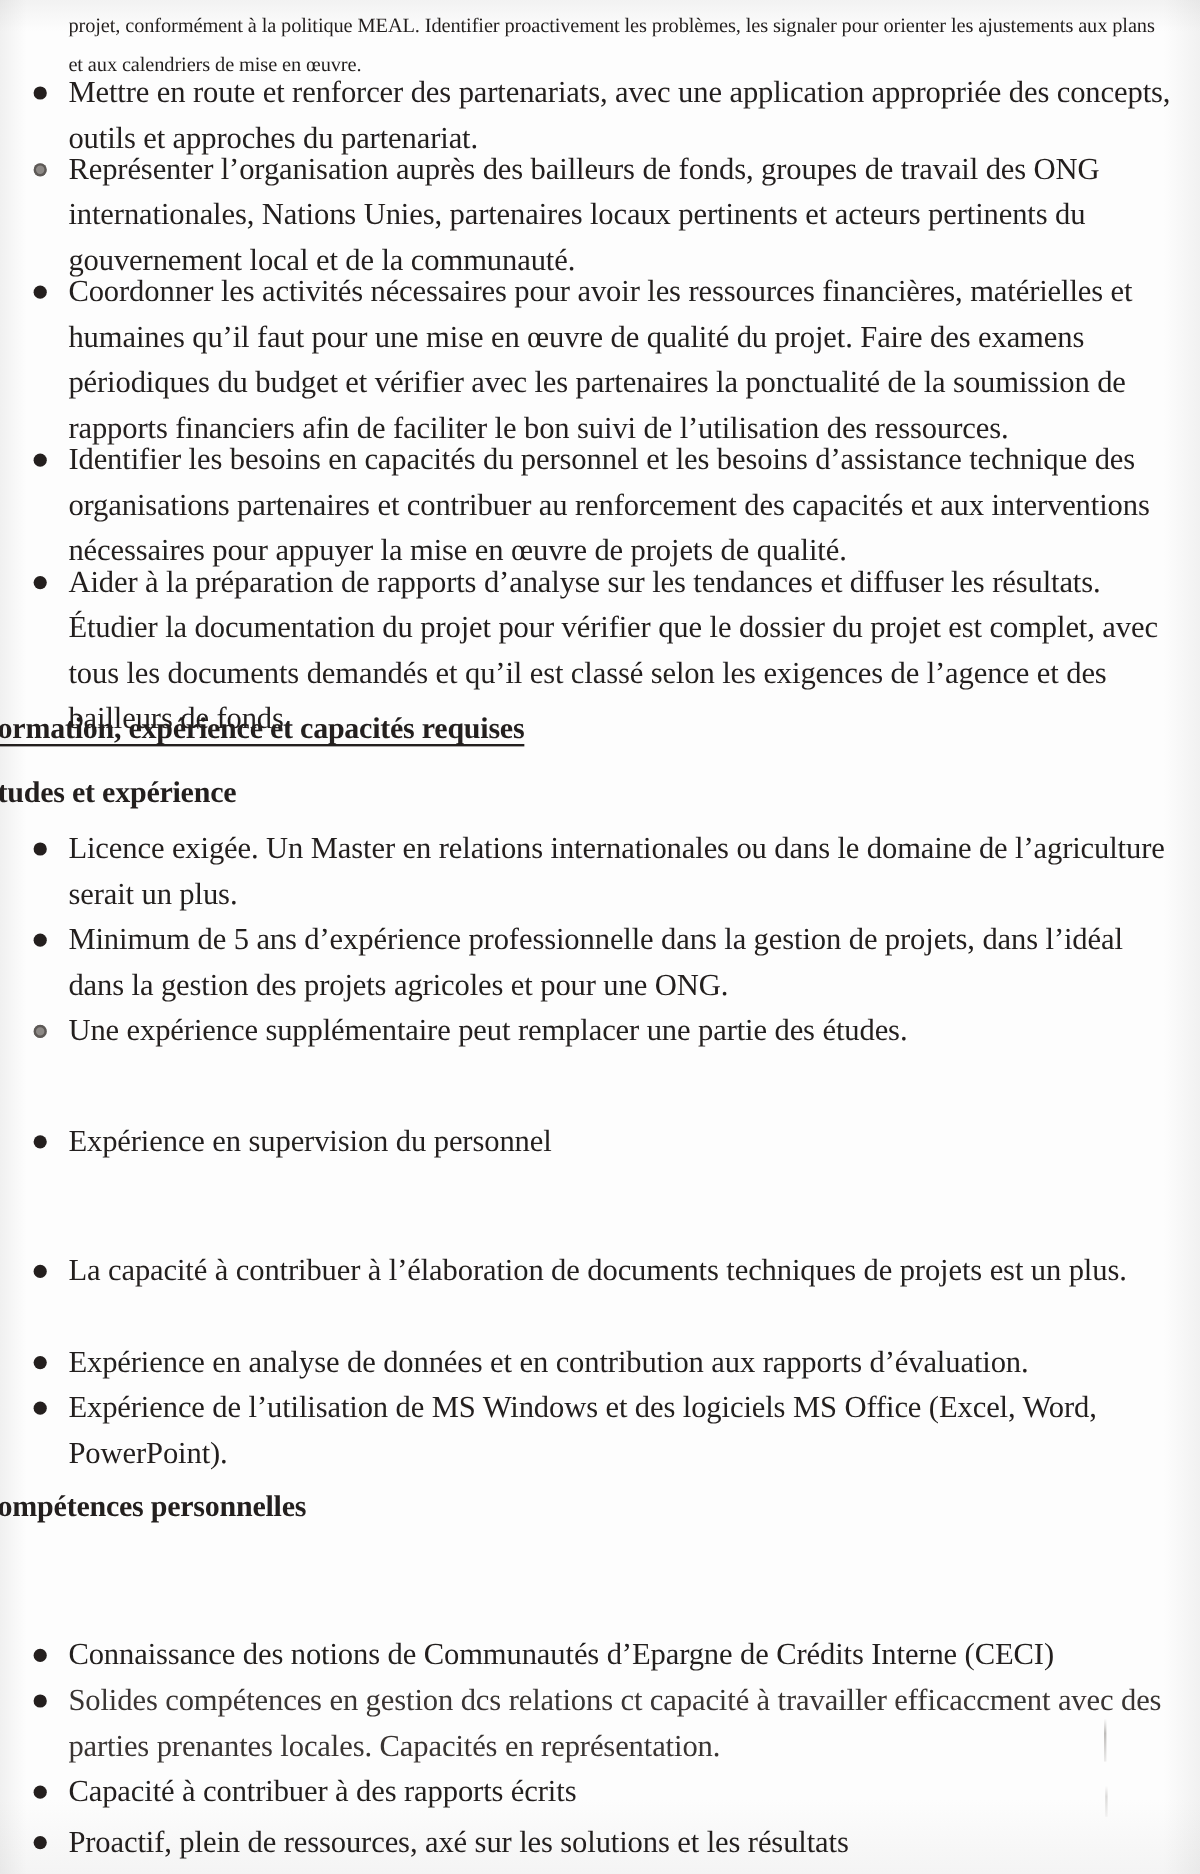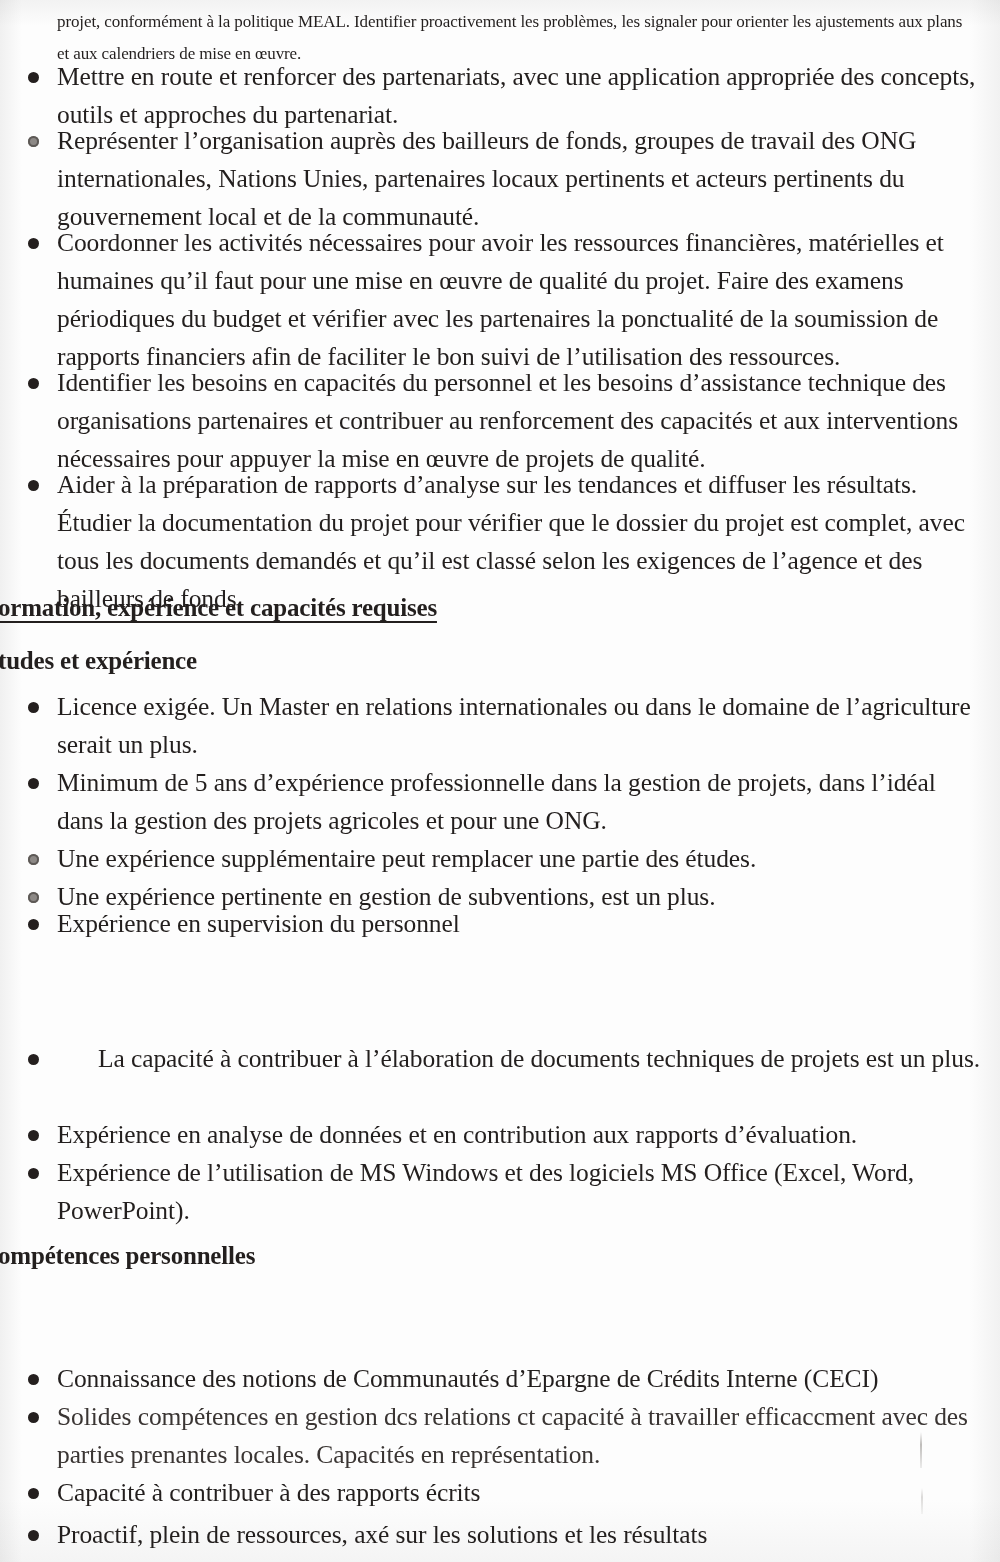--- a/index.html
+++ b/index.html
@@ -162,32 +162,28 @@
   <div class="bullet" style="top:764px;">
     <span class="dot"></span>
     <span class="txt">Minimum de 5 ans d’expérience professionnelle dans la gestion de projets, dans l’idéal dans la gestion des projets agricoles et pour une ONG.</span>
   </div>
 
   <div class="bullet faint" style="top:840px;">
     <span class="dot"></span>
     <span class="txt">Une expérience supplémentaire peut remplacer une partie des études.</span>
   </div>
 
-  <div class="bullet faint" style="top:878px;">
-    <span class="dot"></span>
-    <span class="txt">Une expérience pertinente en gestion de subventions, est un plus.</span>
-  </div>
-
-  <div class="bullet" style="top:905px;">
+
+  <div class="bullet" style="top:932px;">
     <span class="dot"></span>
     <span class="txt">Expérience en supervision du personnel</span>
   </div>
 
 
-  <div class="bullet" style="top:1040px;text-align:right;">
+  <div class="bullet" style="top:1040px;">
     <span class="dot"></span>
     <span class="txt">La capacité à contribuer à l’élaboration de documents techniques de projets est un plus.</span>
   </div>
 
   <div class="bullet" style="top:1116px;">
     <span class="dot"></span>
     <span class="txt">Expérience en analyse de données et en contribution aux rapports d’évaluation.</span>
   </div>
 
   <div class="bullet" style="top:1154px;">

